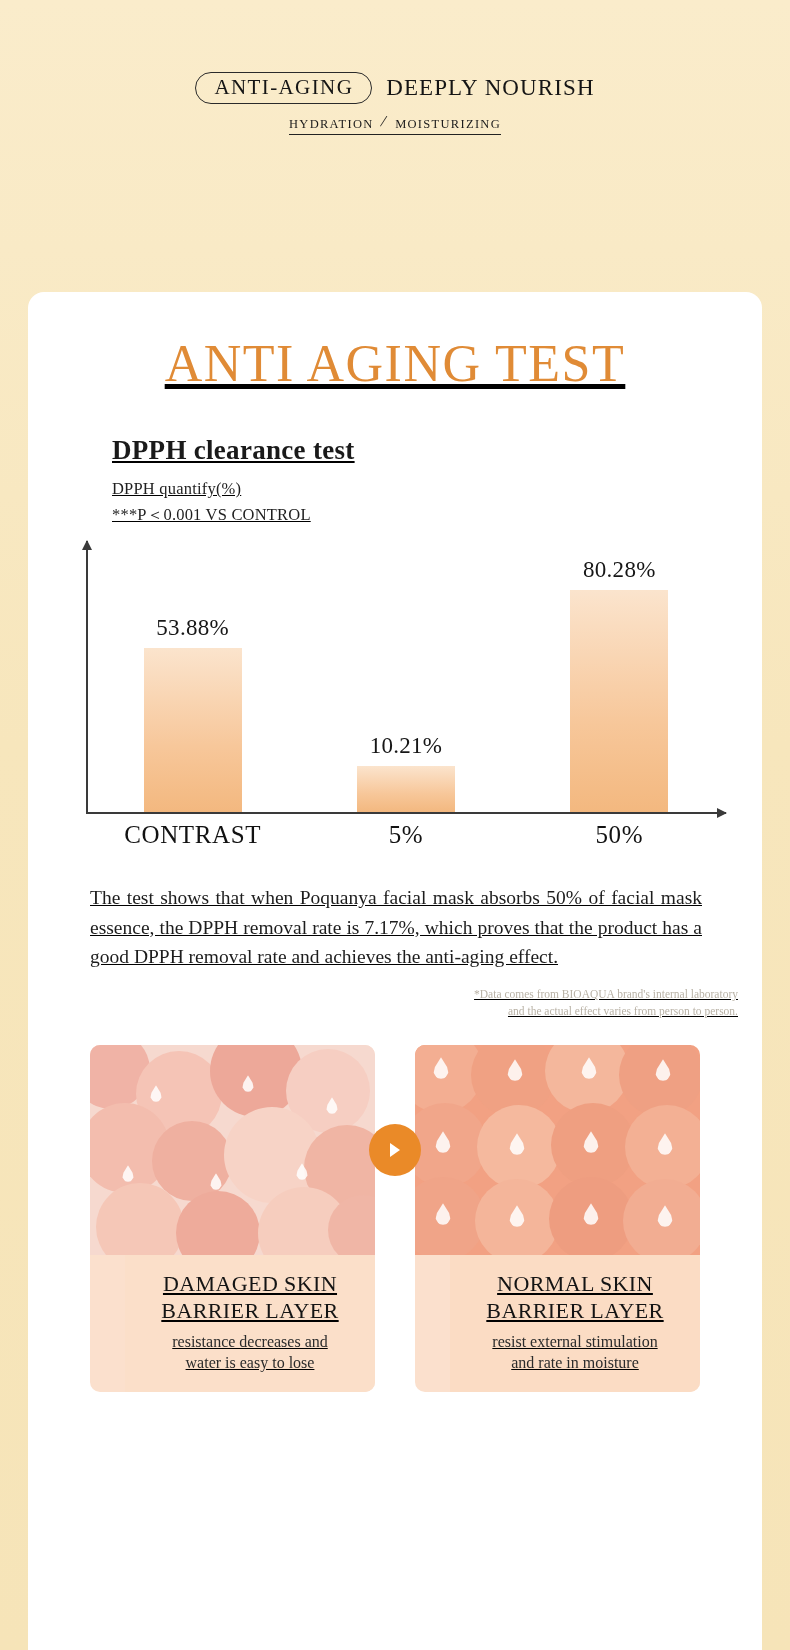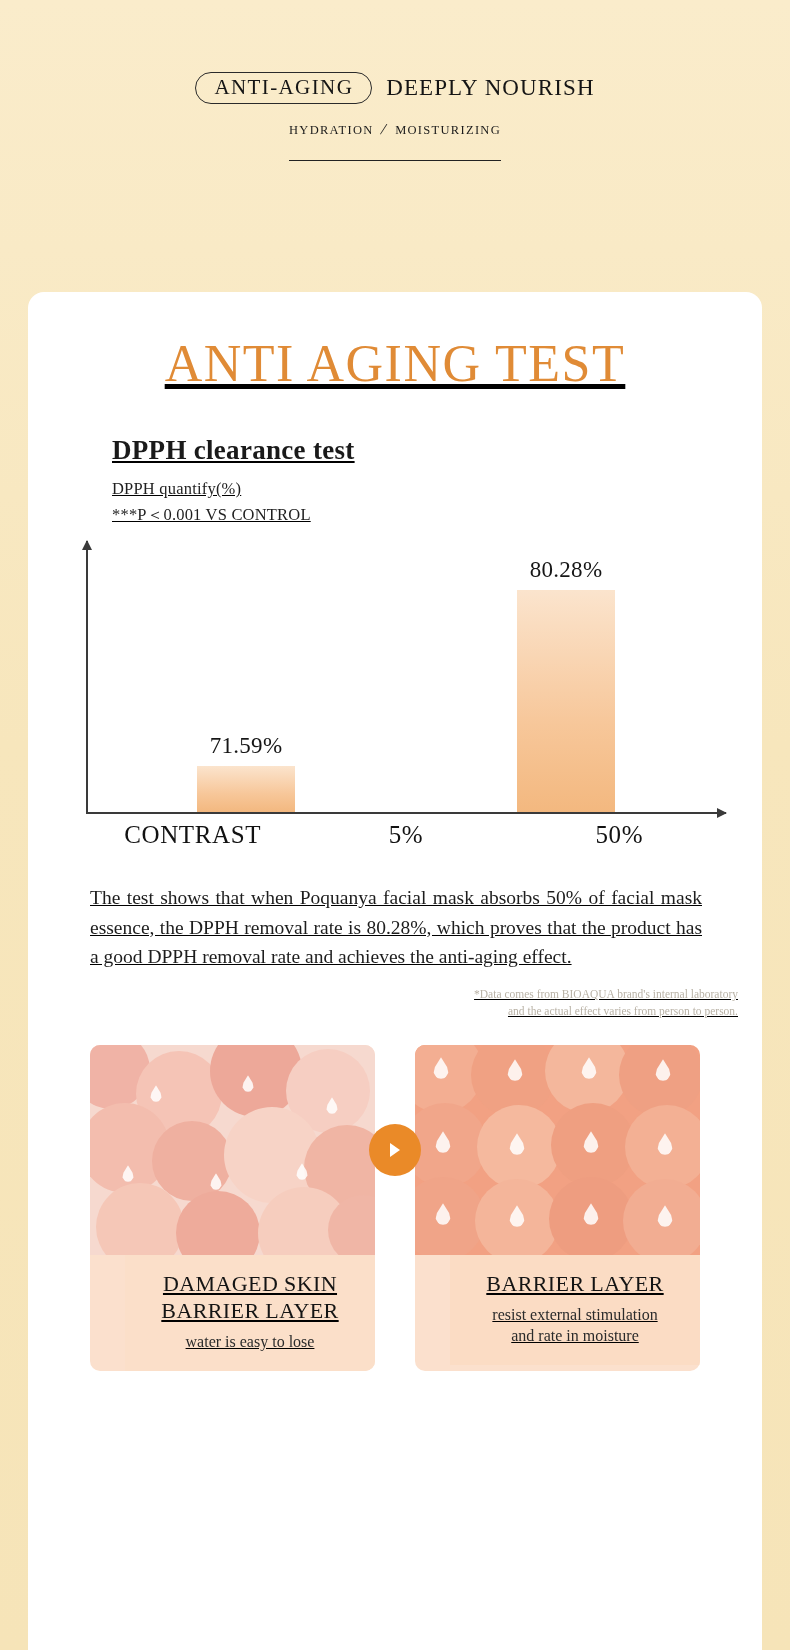--- a/index.html
+++ b/index.html
@@ -43,27 +43,27 @@
   }
   .big-title {
     font-size: 63px;
     line-height: 1.05;
     letter-spacing: 1px;
     color: #111;
     margin-top: 14px;
     font-weight: 400;
   }
   .sub-row {
-    margin: 16px auto 0;
+    margin: 8px auto 0;
     width: 212px;
     display: flex;
-    align-items: center;
+    align-items: flex-end;
     justify-content: space-between;
     border-bottom: 1.4px solid #222;
-    padding-bottom: 20px;
+    padding-bottom: 2px;
     font-size: 12.5px;
     letter-spacing: 1.3px;
     color: #1b1b1b;
   }
   .sub-row .slash {
     font-size: 17px;
     transform: rotate(14deg);
     color: #1b1b1b;
   }
 
@@ -289,37 +289,41 @@
     <span class="p-line">DPPH quantify(%)</span>
     <span class="p-line">***P＜0.001 VS CONTROL</span>
   </div>
 
   <div class="chart">
     <div class="axis-y"></div>
     <div class="axis-x"></div>
 
     <div class="bars">
       <div class="bar-slot">
-        <span class="bar-value">71.59%</span>
+        <span class="bar-value">53.88%</span>
+        <div class="bar" style="height:164px"></div>
+      </div>
+      <div class="bar-slot">
+        <span class="bar-value">10.21%</span>
         <div class="bar" style="height:46px"></div>
       </div>
       <div class="bar-slot">
         <span class="bar-value">80.28%</span>
         <div class="bar" style="height:222px"></div>
       </div>
     </div>
 
     <div class="x-labels">
       <span>CONTRAST</span>
       <span>5%</span>
       <span>50%</span>
     </div>
   </div>
 
-  <p class="para">The test shows that when Poquanya facial mask absorbs 50% of facial mask essence, the DPPH removal rate is 80.28%, which proves that the product has a good DPPH removal rate and achieves the anti-aging effect.</p>
+  <p class="para">The test shows that when Poquanya facial mask absorbs 50% of facial mask essence, the DPPH removal rate is 7.17%, which proves that the product has a good DPPH removal rate and achieves the anti-aging effect.</p>
 
   <div class="footnote">
     <div>*Data comes from BIOAQUA brand's internal laboratory</div>
     <div>and the actual effect varies from person to person.</div>
   </div>
 
   <div class="compare">
 
     <div class="panel panel-left">
       <div class="img">
@@ -341,20 +345,21 @@
         <div class="drop" style="left:32px;top:120px;"></div>
         <div class="drop" style="left:120px;top:128px;"></div>
         <div class="drop" style="left:206px;top:118px;"></div>
       </div>
       <div class="caption">
         <div class="t">
           <div>DAMAGED SKIN</div>
           <div>BARRIER LAYER</div>
         </div>
         <div class="d">
+          <div>resistance decreases and</div>
           <div>water is easy to lose</div>
         </div>
       </div>
     </div>
 
     <div class="arrow-badge">
       <svg width="18" height="20" viewBox="0 0 18 20" aria-hidden="true">
         <polygon points="4,3 14,10 4,17" fill="#ffffff"></polygon>
       </svg>
     </div>
@@ -381,20 +386,21 @@
         <div class="drop" style="left:94px;top:88px;width:16px;height:22px;"></div>
         <div class="drop" style="left:168px;top:86px;width:16px;height:22px;"></div>
         <div class="drop" style="left:242px;top:88px;width:16px;height:22px;"></div>
         <div class="drop" style="left:20px;top:158px;width:16px;height:22px;"></div>
         <div class="drop" style="left:94px;top:160px;width:16px;height:22px;"></div>
         <div class="drop" style="left:168px;top:158px;width:16px;height:22px;"></div>
         <div class="drop" style="left:242px;top:160px;width:16px;height:22px;"></div>
       </div>
       <div class="caption">
         <div class="t">
+          <div>NORMAL SKIN</div>
           <div>BARRIER LAYER</div>
         </div>
         <div class="d">
           <div>resist external stimulation</div>
           <div>and rate in moisture</div>
         </div>
       </div>
     </div>
 
   </div>

